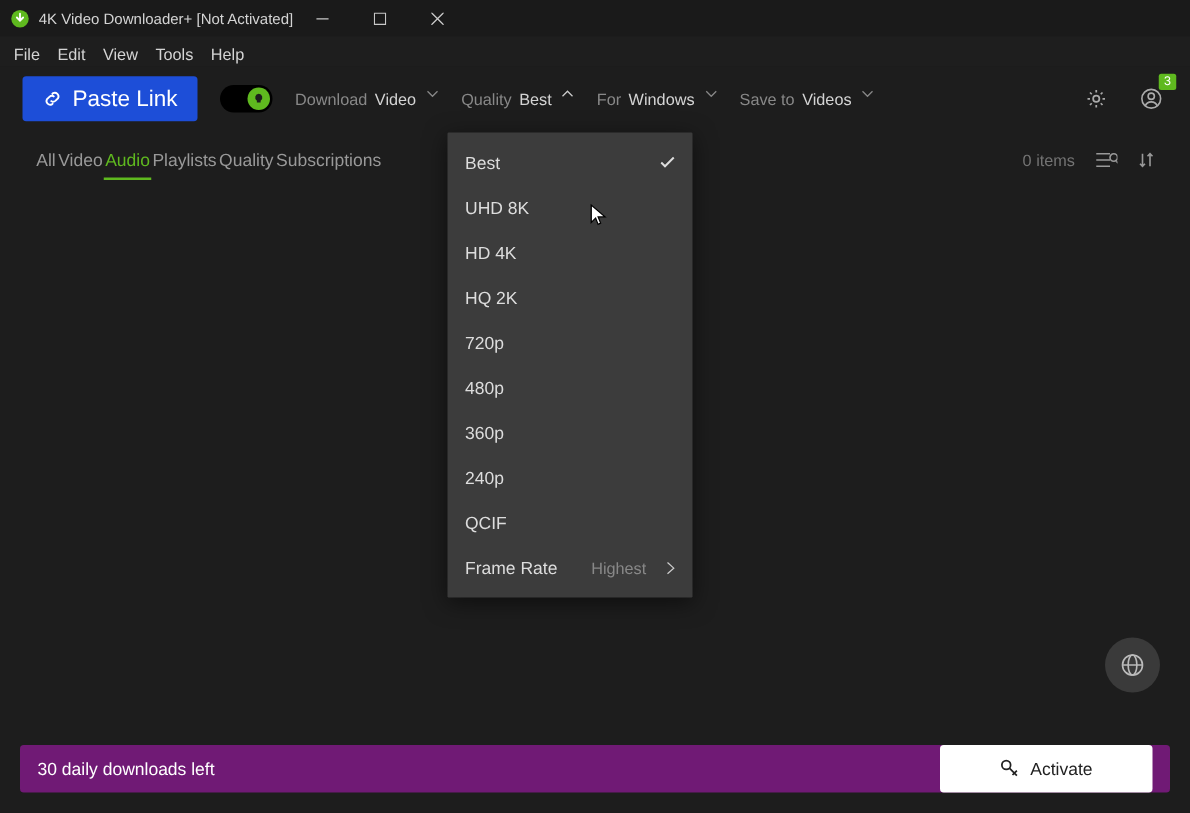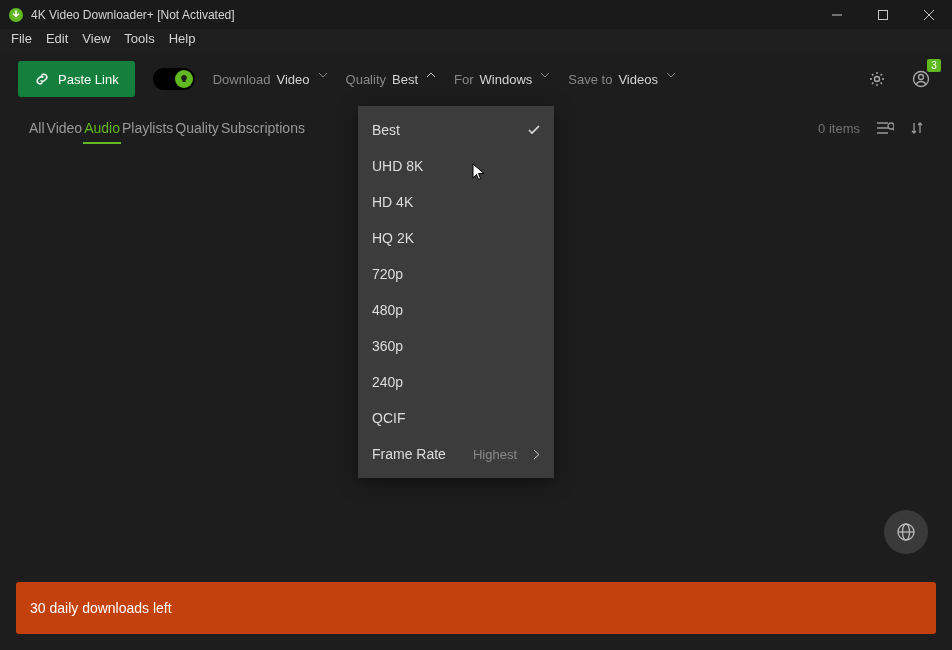--- a/index.html
+++ b/index.html
@@ -1,47 +1,47 @@
 <!DOCTYPE html>
 <html><head>
 <meta charset="utf-8">
 <style>
 *{margin:0;padding:0;box-sizing:border-box}
 body{width:952px;height:650px;background:#1d1d1d;font-family:"Segoe UI",Arial,sans-serif;color:#b0b0b0;font-size:13px;position:relative;overflow:hidden}
-.titlebar{height:29px;display:flex;align-items:center;justify-content:space-between;padding-left:8px;background:#1a1a1a}
+.titlebar{height:29px;display:flex;align-items:center;padding-left:8px;background:#1a1a1a}
 .titlebar-left{display:flex;align-items:center;gap:7px}
 .app-icon{width:16px;height:16px;display:flex;align-items:center;justify-content:center}
 .app-title{font-size:12px;color:#d4d4d4}
 .titlebar-right{display:flex}
 .win-btn{width:46px;height:29px;display:flex;align-items:center;justify-content:center;color:#c8c8c8}
-.menubar{height:24px;display:flex;align-items:flex-start;padding-left:4px;gap:0;background:#1e1e1e}
+.menubar{height:24px;display:flex;align-items:flex-end;padding-left:4px;gap:0;background:#1e1e1e}
 .menubar-item{padding:2px 7px;font-size:13px;color:#d4d4d4}
 .toolbar{height:52px;display:flex;align-items:center;padding:0 18px;gap:18px}
-.paste-btn{background:#15803d;color:#fff;height:36px;padding:0 16px;display:flex;align-items:center;gap:8px;border-radius:3px;font-size:13px;border:none}
+.paste-btn{background:#1d4ed8;color:#fff;height:36px;padding:0 16px;display:flex;align-items:center;gap:8px;border-radius:3px;font-size:18px;border:none}
 .toggle{width:42px;height:22px;background:#000;border-radius:11px;position:relative;display:flex;align-items:center}
 .toggle-dot{width:18px;height:18px;background:#5fb91f;border-radius:50%;position:absolute;right:2px;display:flex;align-items:center;justify-content:center}
 .opt{display:flex;gap:6px;font-size:13px;color:#888}
 .opt .val{color:#d4d4d4}
 .chev{margin-left:2px}
 .spacer{flex:1}
 .toolbar-ico{color:#aaa;padding:4px}
 .badge{position:relative}
 .badge-num{position:absolute;top:-7px;right:-7px;background:#5fb91f;color:#fff;font-size:10px;width:14px;height:13px;display:flex;align-items:center;justify-content:center;border-radius:2px}
 .tabs-row{height:46px;display:flex;align-items:center;padding:0 28px}
 .tabs{display:flex;}
 .tab{font-size:14px;color:#999;padding:6px 1px;position:relative}
 .tab.active{color:#5fb91f}
 .tab.active::after{content:'';position:absolute;left:0;right:0;bottom:-2px;height:2px;background:#5fb91f}
 .tabs-right{display:flex;align-items:center;gap:16px;margin-left:auto;font-size:13px;color:#737373}
 .dropdown{position:absolute;left:358px;top:106px;width:196px;background:#3c3c3c;border-radius:1px;padding:6px 0;box-shadow:0 4px 18px rgba(0,0,0,.5);z-index:20}
 .dd-item{height:36px;display:flex;align-items:center;justify-content:space-between;padding:0 14px;font-size:14px;color:#ddd}
 .dd-item .sub{color:#888;font-size:13px;margin-left:auto;margin-right:16px}
 .content-area{position:absolute;top:154px;left:0;right:0;bottom:80px}
 .float-btn{position:absolute;right:24px;bottom:96px;width:44px;height:44px;border-radius:50%;background:#3a3a3a;display:flex;align-items:center;justify-content:center;color:#bbb}
-.banner{position:absolute;left:16px;right:16px;bottom:16px;height:52px;background:#c2410c;border-radius:3px;display:flex;align-items:center;padding:0 14px}
+.banner{position:absolute;left:16px;right:16px;bottom:16px;height:38px;background:#701a75;border-radius:3px;display:flex;align-items:center;padding:0 14px}
 .banner-txt{display:flex;flex-direction:column}
 .banner-title{color:#fff;font-size:14px}
 .banner-sub{color:rgba(255,255,255,.65);font-size:12px;margin-top:1px}
 .activate-btn{margin-left:auto;background:#fff;color:#222;height:38px;padding:0 48px;border:none;border-radius:3px;display:flex;align-items:center;gap:8px;font-size:14px}
 .cursor{position:absolute;left:472px;top:163px;z-index:30;pointer-events:none}
 svg{display:block}
 </style>
 </head>
 <body>
 
@@ -248,13 +248,22 @@
         <ellipse cx="10" cy="10" rx="3.5" ry="8"></ellipse>
         <path d="M2 10h16"></path>
       </svg>
     </span>
 </div>
 
 <div class="banner">
   <div class="banner-txt">
     <span class="banner-title">30 daily downloads left</span>
   </div>
+  <button class="activate-btn">
+    <span>
+        <svg width="16" height="16" viewBox="0 0 16 16" fill="none" stroke="#222" stroke-width="1.4">
+          <circle cx="5" cy="5" r="3.5"></circle>
+          <path d="m7.5 7.5 6 6m-2-2 2-2m-3.5 3.5 1.5-1.5"></path>
+        </svg>
+      </span>
+    <span>Activate</span>
+  </button>
 </div>
 
 </body></html>

